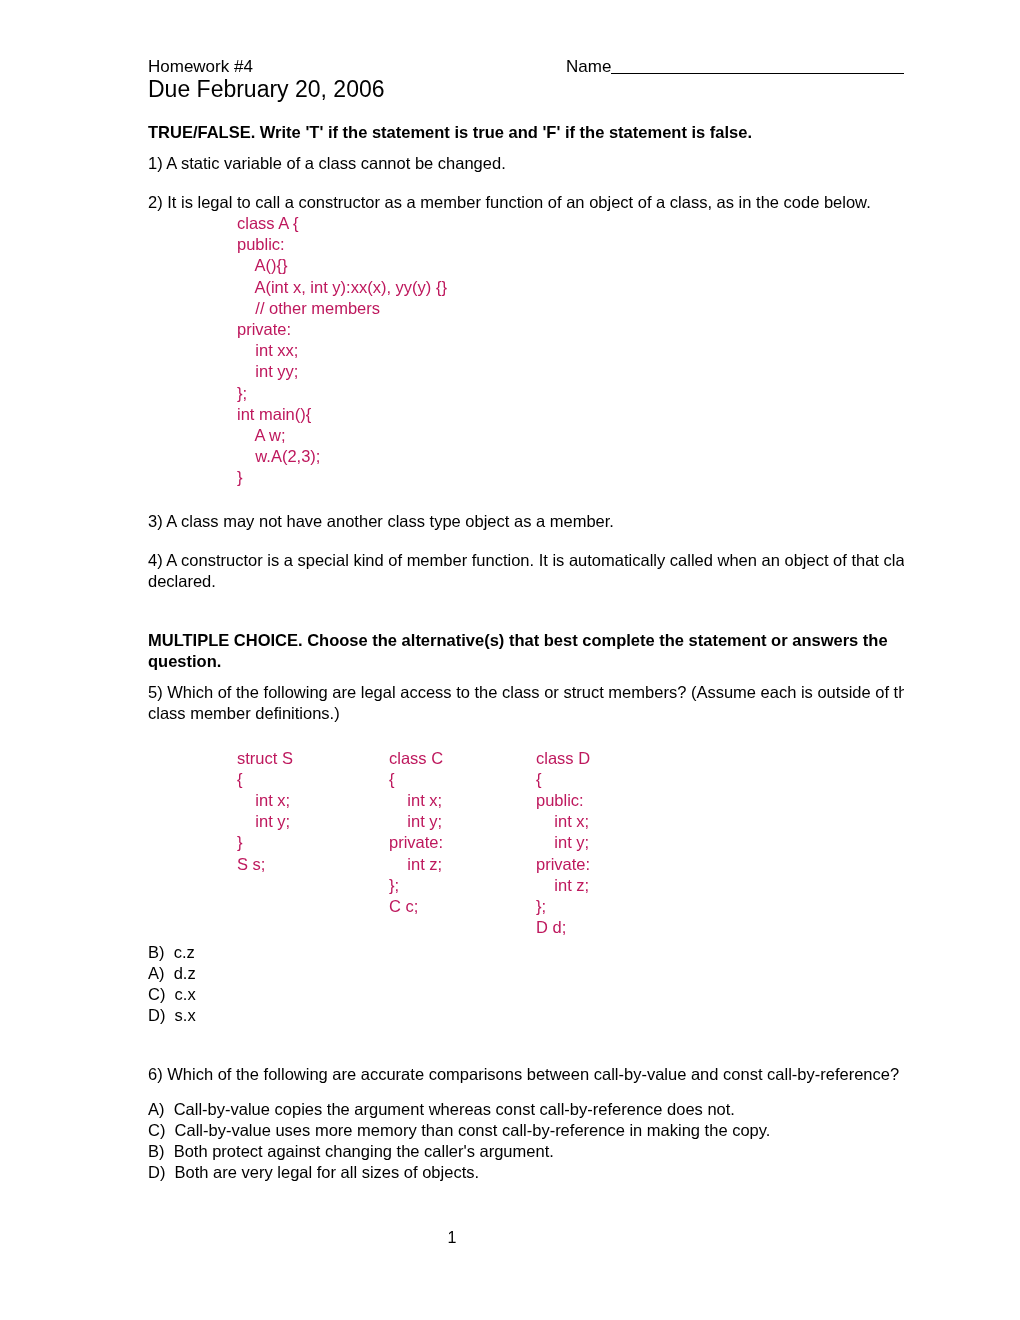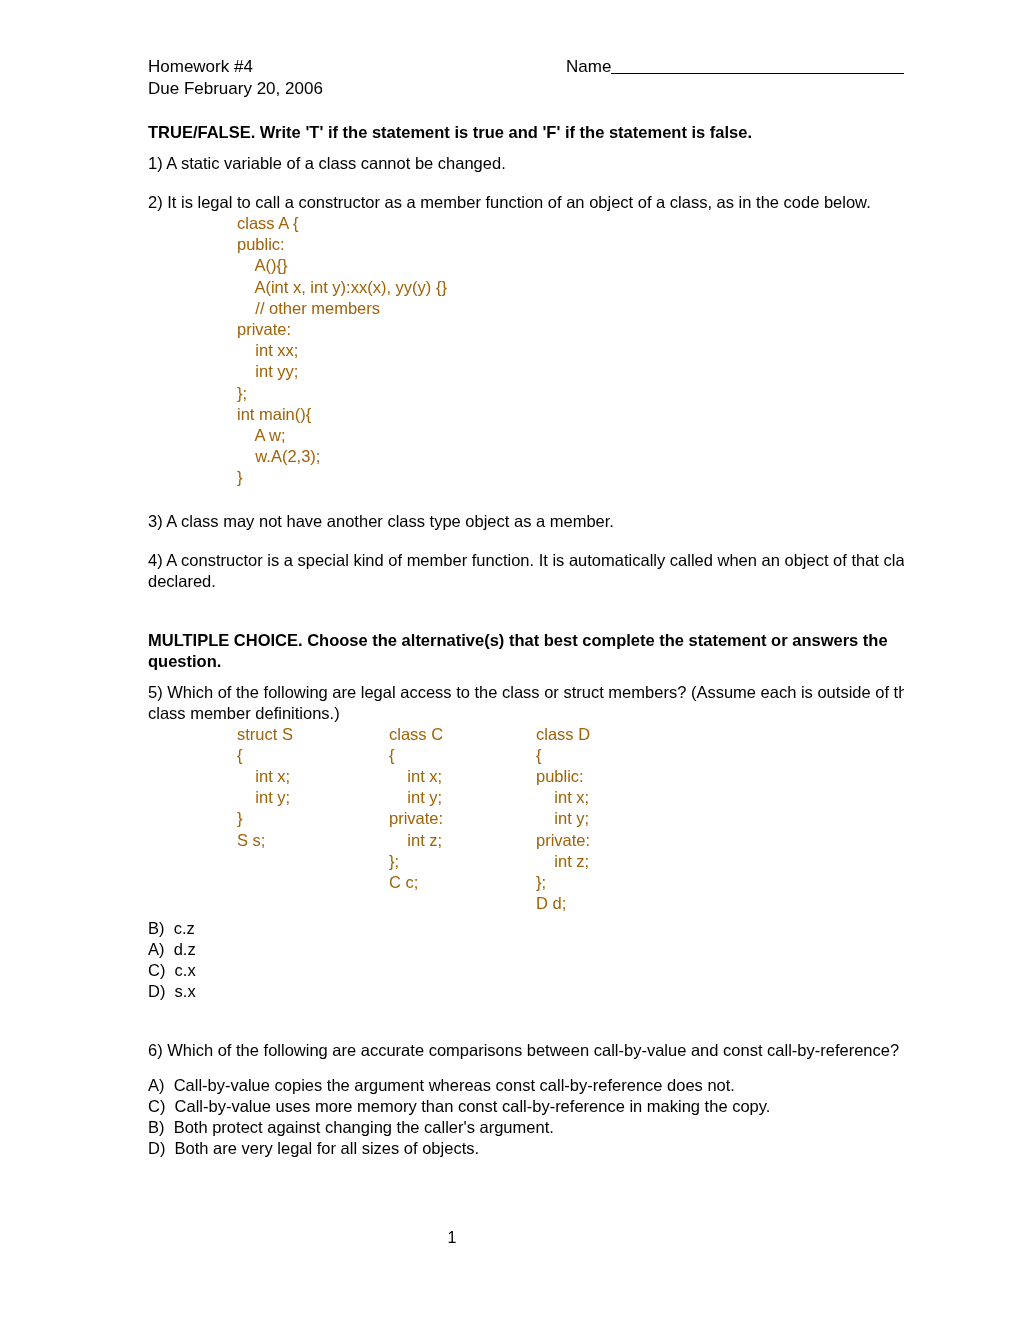--- a/index.html
+++ b/index.html
@@ -39,21 +39,21 @@
   .hw-title { width: 418px; flex: 0 0 418px; }
   .name-label { flex: 0 0 auto; }
   .name-rule {
     flex: 1 1 auto;
     border-bottom: 1.5px solid #000;
     align-self: flex-end;
     margin-bottom: 4px;
     height: 0;
   }
   .due-line {
-    font-size: 17px;
+    font-size: 23px;
     line-height: 22px;
   }
 
   
   .section-head {
     font-size: 16.5px;
     font-weight: bold;
     line-height: 21px;
   }
 
@@ -63,33 +63,33 @@
     line-height: 21px;
   }
   .opt {
     font-size: 16.5px;
     line-height: 21px;
     white-space: pre;
   }
 
   
   .code {
-    color: #a16207;
+    color: #be185d;
     font-family: "Liberation Sans", sans-serif;
     font-size: 16.5px;
     line-height: 21.2px;
     white-space: pre;
   }
   .code-block { margin-left: 89px; }
 
   .code-cols {
     margin-left: 89px;
     display: flex;
   }
-  .code-col { flex: 0 0 auto; }
+  .code-col { flex: 0 0 auto; margin-top: 24px; }
   .col-s { width: 152px; }
   .col-c { width: 147px; }
   .col-d { width: auto; }
 
   
   .sp-4  { height: 4px; }
   .sp-10 { height: 10px; }
   .sp-14 { height: 14px; }
   .sp-18 { height: 18px; }
   .sp-22 { height: 22px; }

